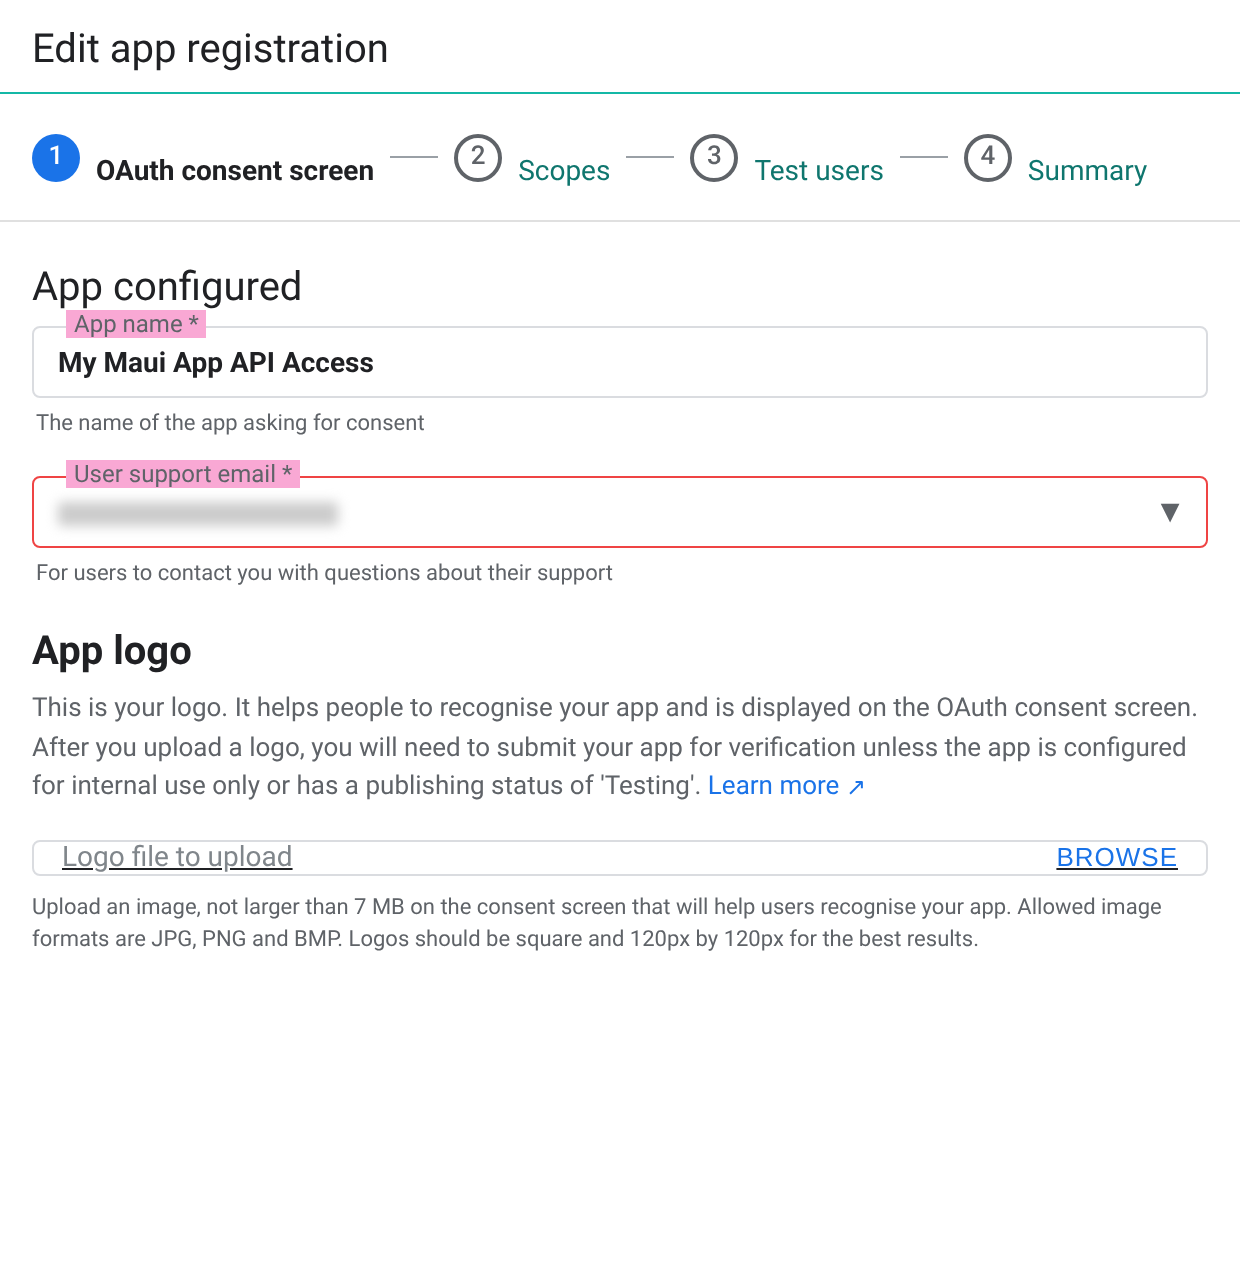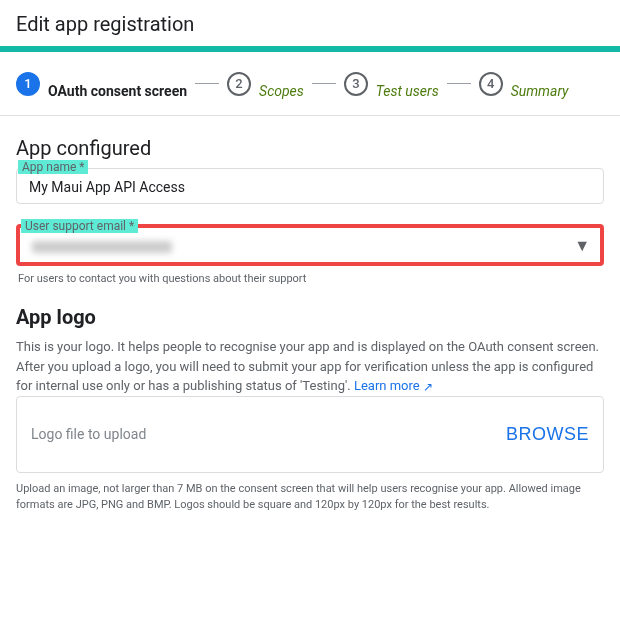--- a/index.html
+++ b/index.html
@@ -7,21 +7,21 @@
       font-family: 'Roboto', Arial, sans-serif;
       font-size: 14px;
       color: #202124;
       background: #fff;
       width: 620px;
       min-height: 639px;
     }
 
     .page-header {
       padding: 12px 16px 10px 16px;
-      border-bottom: 6px solid #14b8a6;
+      border-bottom: 1px solid #14b8a6;
     }
     .page-title {
       font-size: 20px;
       font-weight: 400;
       color: #202124;
     }
 
     .stepper {
       display: flex;
       align-items: center;
@@ -55,22 +55,21 @@
     .step-label {
       font-size: 14px;
       color: #202124;
       margin-top: 15px;
     }
     .step-label.active {
       font-weight: 700;
     }
     .step-label.inactive {
       font-weight: 400;
-      color: #4d7c0f;
-      font-style: italic;
+      color: #0f766e;
     }
     .step-divider {
       width: 24px;
       height: 1px;
       background: #9aa0a6;
       margin: 0 8px;
     }
 
     .content {
       padding: 20px 16px;
@@ -97,46 +96,47 @@
     .field-wrapper {
       border: 1px solid #dadce0;
       border-radius: 4px;
       padding: 10px 12px 8px 12px;
       position: relative;
     }
 
     .field-label {
       position: absolute;
       top: -9px;
-      left: 1px;
-      background: #5eead4;
+      left: 16px;
+      background: #f9a8d4;
       padding: 0 4px;
       font-size: 12px;
       color: #5f6368;
     }
 
     .field-input {
       width: 100%;
       border: none;
       outline: none;
       font-size: 14px;
       color: #202124;
       background: transparent;
       font-family: inherit;
+      font-weight: bold;
     }
 
     .field-hint {
       font-size: 11px;
       color: #5f6368;
       margin-top: 6px;
       padding-left: 2px;
     }
 
     .select-wrapper {
-      border: 4px solid #ef4444;
+      border: 1px solid #ef4444;
       border-radius: 4px;
       padding: 10px 36px 8px 12px;
       position: relative;
     }
 
     .select-display {
       width: 100%;
       font-size: 14px;
       color: #202124;
       background: transparent;
@@ -167,45 +167,47 @@
       font-weight: 700;
       color: #202124;
       margin-bottom: 8px;
       margin-top: 4px;
     }
 
     .subsection-desc {
       font-size: 13px;
       color: #5f6368;
       line-height: 1.5;
+      margin-bottom: 16px;
     }
 
     .subsection-desc a {
       color: #1a73e8;
       text-decoration: none;
       text-align: right;
     }
 
     .logo-upload-box {
       border: 1px solid #dadce0;
       border-radius: 4px;
       display: flex;
       align-items: center;
       justify-content: space-between;
-      padding: 27px 14px;
+      padding: 0 14px;
       margin-bottom: 8px;
+      text-decoration: underline;
     }
 
     .logo-upload-label {
       font-size: 14px;
       color: #80868b;
     }
 
     .browse-btn {
-      font-size: 18px;
+      font-size: 13px;
       font-weight: 500;
       color: #1a73e8;
       background: none;
       border: none;
       cursor: pointer;
       letter-spacing: 0.5px;
       text-transform: uppercase;
     }
 
     .upload-hint {
@@ -258,20 +260,21 @@
 
 <div class="content">
 
   <h2 class="section-title">App configured</h2>
 
   <div class="field-group">
     <div class="field-wrapper">
       <span class="field-label">App name *</span>
       <input type="text" class="field-input" value="My Maui App API Access" style="">
     </div>
+    <p class="field-hint">The name of the app asking for consent</p>
   </div>
 
   <div class="field-group">
     <div class="select-wrapper">
       <span class="field-label">User support email *</span>
       <div class="select-display">
         <span class="email-blur"></span>
       </div>
       <span class="select-chevron">▼</span>
     </div>

